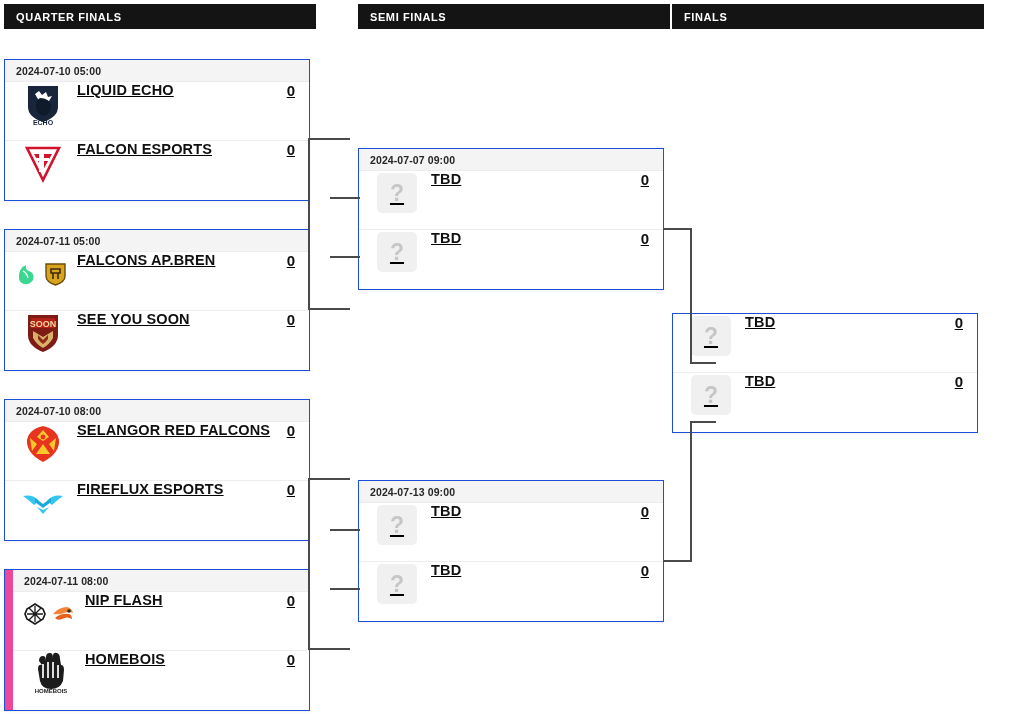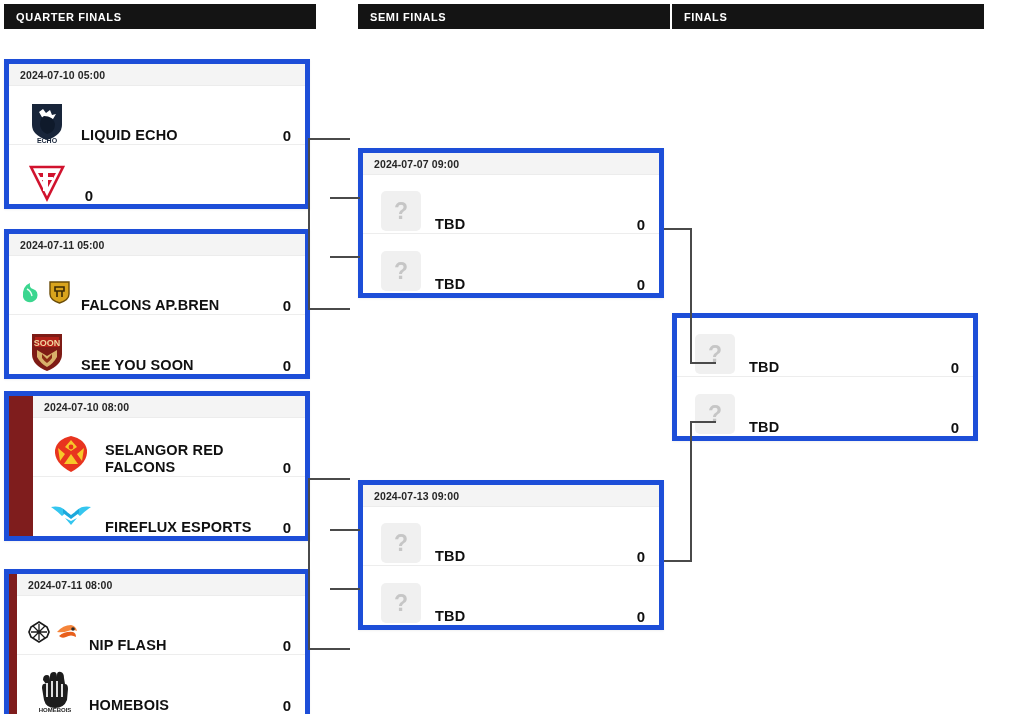--- a/index.html
+++ b/index.html
@@ -47,45 +47,46 @@
     font-weight: bold;
     letter-spacing: 0.6px;
     font-family: "Liberation Sans", sans-serif;
   }
 
   
   .match {
     position: absolute;
     left: 0;
     width: 306px;
-    background: #7f1d1d;
-    border: 5px solid #1d4ed8;
+    background: #ec4899;
+    border: 1px solid #1d4ed8;
     box-shadow: 0 1px 2px rgba(0,0,0,0.06);
   }
   .match-date {
     height: 22px;
     background: #f4f4f4;
     border-bottom: 1px solid #ececec;
     display: flex;
     align-items: center;
     padding-left: 11px;
   }
   .match-date-label {
     font-size: 10.5px;
     color: #262626;
     font-weight: bold;
     letter-spacing: 0.1px;
   }
 
   .team-row {
     display: flex;
-    align-items: flex-end;
+    align-items: flex-start;
     height: 59px;
     padding: 0 14px 0 10px;
     background: #ffffff;
+    text-decoration: underline;
   }
   .team-row.top { border-bottom: 1px solid #ededed; }
 
   .logo-wrap {
     display: flex;
     align-items: center;
     justify-content: flex-start;
     width: 56px;
     min-width: 56px;
     height: 44px;
@@ -162,20 +163,21 @@
       </div>
       <div class="team-row">
         <span class="logo-wrap single">
           <svg class="team-logo" width="42" height="40" viewBox="0 0 42 40" aria-hidden="true">
             <path d="M5 5 H37 L21 37 Z" fill="#ffffff" stroke="#d1132e" stroke-width="2.6"></path>
             <path d="M12 11 H30 L21 27 Z" fill="#d1132e"></path>
             <rect x="17" y="11" width="5" height="18" fill="#ffffff"></rect>
             <path d="M14 15 H27 V18 H14 Z" fill="#ffffff"></path>
           </svg>
         </span>
+        <span class="team-name">FALCON ESPORTS</span>
         <span class="team-score">0</span>
       </div>
     </div>
 
     <div class="match" style="top:229px;">
       <div class="match-date">
         <span class="match-date-label">2024-07-11 05:00</span>
       </div>
       <div class="team-row top">
         <span class="logo-wrap">
@@ -199,21 +201,21 @@
             <text x="21" y="16" font-family="Liberation Sans, sans-serif" font-size="9" font-weight="bold" fill="#f0d7a0" text-anchor="middle">SOON</text>
             <path d="M11 20 L21 26 L31 20 L31 27 Q27 34 21 37 Q15 34 11 27 Z" fill="#d8b06a"></path>
             <path d="M16 24 L21 29 L26 24 L26 28 Q23 32 21 33 Q19 32 16 28 Z" fill="#8c2a15"></path>
           </svg>
         </span>
         <span class="team-name">SEE YOU SOON</span>
         <span class="team-score">0</span>
       </div>
     </div>
 
-    <div class="match" style="top:391px;padding-left:24px;">
+    <div class="match" style="top:399px;">
       <div class="match-date">
         <span class="match-date-label">2024-07-10 08:00</span>
       </div>
       <div class="team-row top">
         <span class="logo-wrap single">
           <svg class="team-logo" width="42" height="42" viewBox="0 0 42 42" aria-hidden="true">
             <path d="M21 3 Q35 6 37 17 Q38 30 21 39 Q4 30 5 17 Q7 6 21 3 Z" fill="#e8341f"></path>
             <path d="M21 7 L27 14 L21 18 L15 14 Z" fill="#f7c82a"></path>
             <path d="M8 15 L15 21 L10 28 Z M34 15 L27 21 L32 28 Z" fill="#f7c82a"></path>
             <path d="M21 21 L28 31 L14 31 Z" fill="#f7c82a"></path>

